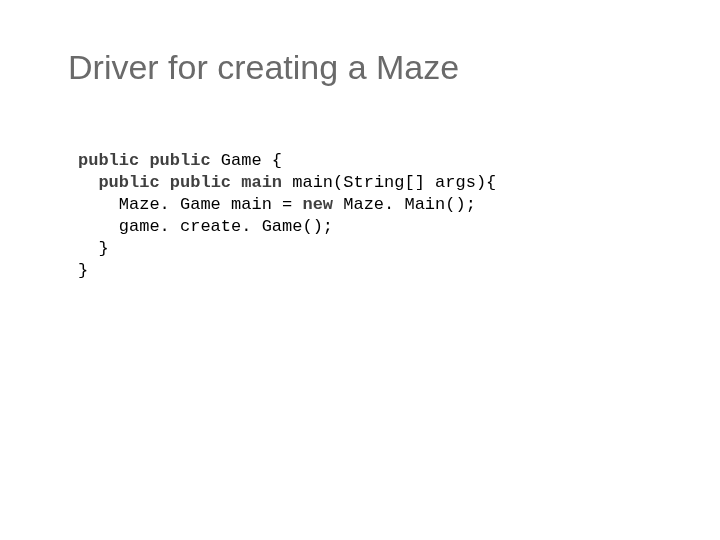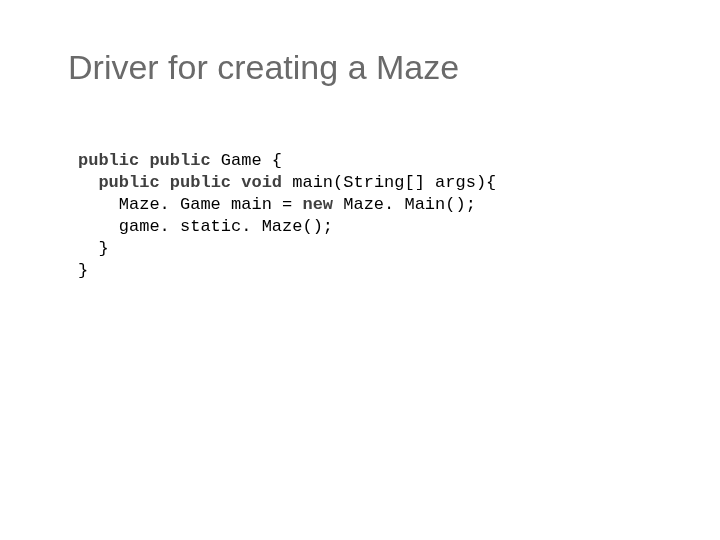--- a/index.html
+++ b/index.html
@@ -41,18 +41,18 @@
     font-weight: bold;
   }
 </style>
 </head>
 <body>
 
 <div class="slide">
   <div class="title">Driver for creating a Maze</div>
 
   <div class="code"><span class="kw">public</span> <span class="kw">public</span><span> Game {</span>
-  <span class="kw">public</span> <span class="kw">public</span> <span class="kw">void</span><span> main(String[] args){</span>
+  <span class="kw">public</span> <span class="kw">public</span> <span class="kw">main</span><span> main(String[] args){</span>
 <span>    Maze. Game main = </span><span class="kw">new</span><span> Maze. Main();</span>
-<span>    game. static. Maze();</span>
+<span>    game. create. Game();</span>
 <span>  }</span>
 <span>}</span></div>
 </div>
 
 </body></html>

